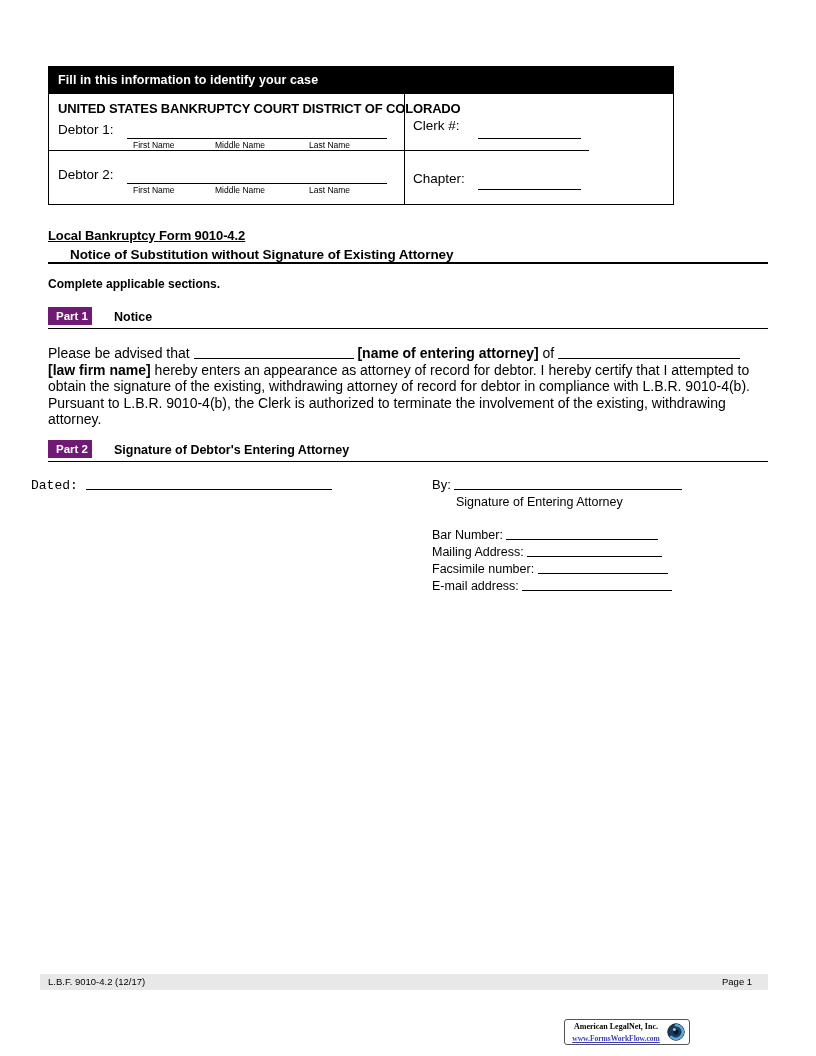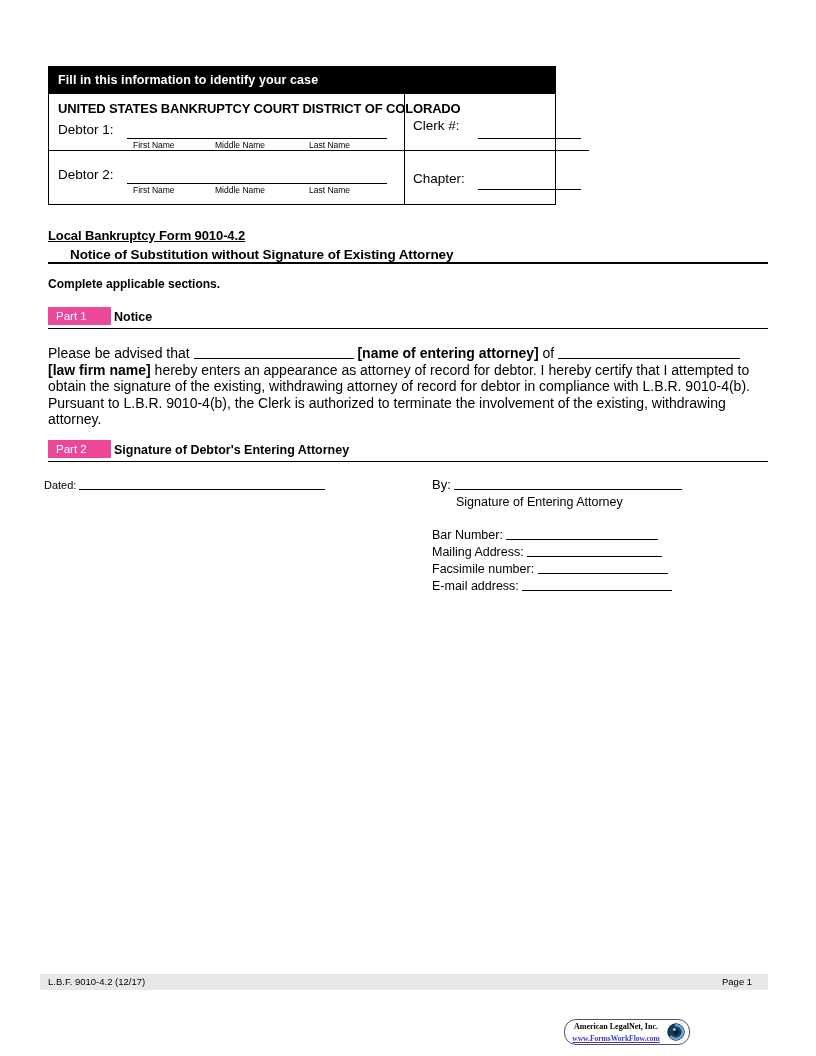--- a/index.html
+++ b/index.html
@@ -14,21 +14,21 @@
     font-family: "Liberation Sans", sans-serif;
     color: #000000;
     overflow: hidden;
   }
 
   
   .case-box {
     position: absolute;
     left: 48px;
     top: 66px;
-    width: 508px;
+    width: 626px;
     border: 1px solid #000;
     box-sizing: border-box;
   }
   .case-banner {
     background: #000000;
     color: #ffffff;
     font-size: 12.5px;
     font-weight: bold;
     padding: 6px 9px 7px 9px;
     letter-spacing: 0.1px;
@@ -135,25 +135,25 @@
   .part-header {
     position: absolute;
     left: 48px;
     width: 720px;
     height: 20px;
   }
   .part-badge {
     position: absolute;
     left: 0;
     top: 0;
-    background: #ec4899;
+    background: #701a75;
     color: #ffffff;
     font-size: 11.5px;
-    font-weight: normal;
-    padding: 3px 24px 3px 8px;
+    font-weight: bold;
+    padding: 3px 4px 3px 8px;
     line-height: 12px;
   }
   .part-title {
     position: absolute;
     left: 66px;
     top: 3px;
     font-size: 12.5px;
     font-weight: bold;
     white-space: nowrap;
   }
@@ -179,24 +179,25 @@
   .inline-blank {
     display: inline-block;
     border-bottom: 1px solid #000;
     height: 12px;
     vertical-align: -1px;
   }
 
   
   .dated-row {
     position: absolute;
-    left: 44px;
+    left: 31px;
     top: 477px;
-    font-size: 11px;
-    white-space: nowrap;
+    font-size: 13px;
+    white-space: nowrap;
+    font-family: Liberation Mono, monospace;
   }
   .by-row {
     position: absolute;
     left: 432px;
     top: 477px;
     font-size: 13px;
     white-space: nowrap;
   }
   .sig-caption {
     position: absolute;
@@ -239,21 +240,21 @@
   }
 
   
   .legalnet {
     position: absolute;
     left: 564px;
     top: 1019px;
     width: 126px;
     height: 26px;
     border: 1px solid #555;
-    border-radius: 12px;
+    border-radius: 3px;
     background: #ffffff;
     box-sizing: border-box;
   }
   .legalnet-text {
     position: absolute;
     left: 5px;
     top: 2px;
     width: 92px;
     text-align: center;
   }

